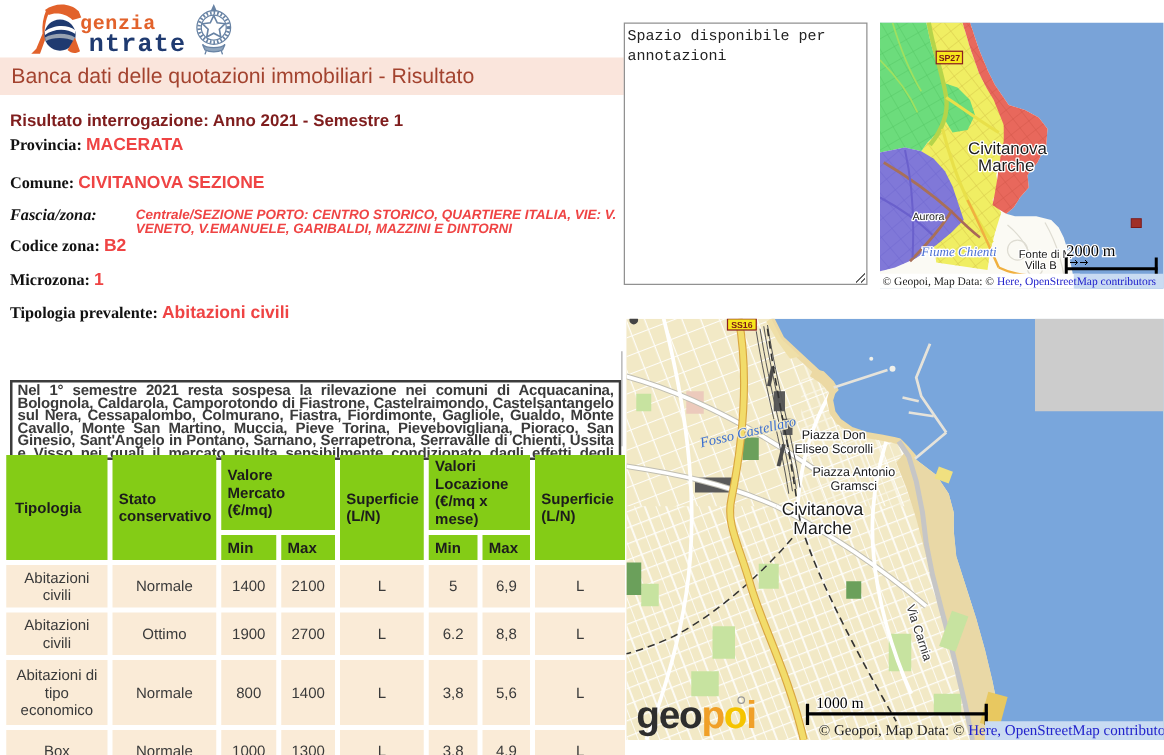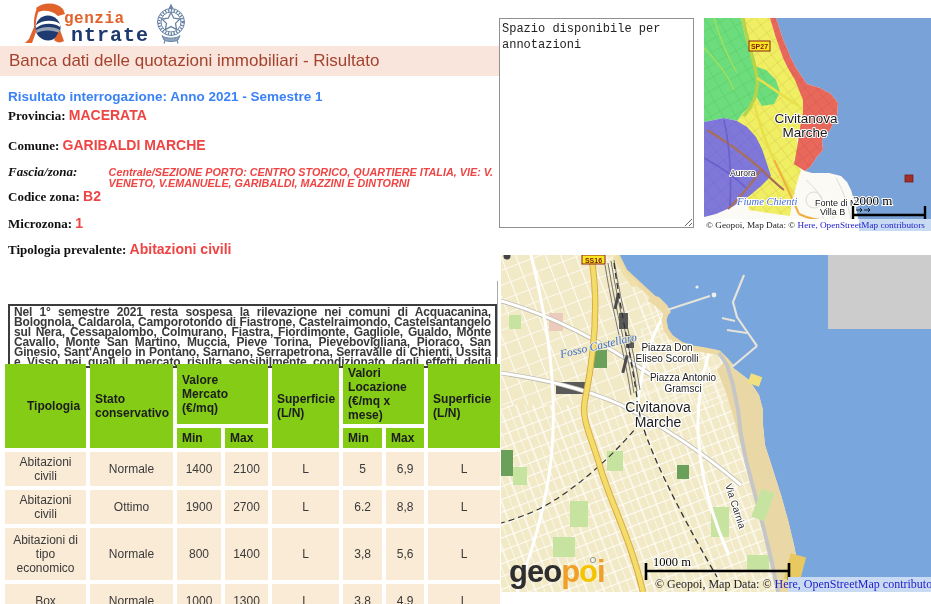--- a/index.html
+++ b/index.html
@@ -1,19 +1,19 @@
 <!DOCTYPE html>
 <html><head>
 <meta charset="utf-8">
 <style>
 * { margin:0; padding:0; box-sizing:border-box; }
 html,body { width:931px; height:604px; background:#fff; font-family:"Liberation Sans",sans-serif; overflow:hidden; }
 #page { position:relative; width:931px; height:604px; }
 #banner { position:absolute; left:0; top:46px; width:543px; height:30px; background:#fae5dc; color:#a3432f; font-size:17px; line-height:30px; padding-left:9px; }
-#head1 { position:absolute; left:8px; top:89px; color:#3b82f6; font-size:13.5px; font-weight:bold; }
+#head1 { position:absolute; left:8px; top:89px; color:#7f1d1d; font-size:13.5px; font-weight:bold; }
 .row { position:absolute; left:8px; font-family:"Liberation Serif",serif; font-weight:bold; font-size:13px; color:#111; }
 .val { color:#ef4444; font-weight:bold; font-size:14px; font-family:"Liberation Sans",sans-serif; }
 #fz { display:flex; width:489px;font-style:italic; } #fz .val { width:400px; }
 #notebox { position:absolute; left:8px; top:304px; width:489px; height:64px; border:2px solid #3c3c3c; padding:1px 4px 0 4px; font-size:12px; font-weight:bold; color:#3a3a3a; text-align:justify; line-height:10px; letter-spacing:-0.15px; overflow:hidden; }
 table.qt { position:absolute; left:1px; top:360px; border-collapse:separate; border-spacing:4px; table-layout:fixed; }
 table.qt th { background:#84cc16; color:#1c1c1c; font-size:12px; font-weight:bold; text-align:left; padding:2px 4px 2px 5px; vertical-align:middle; }
 table.qt td { background:#faebd7; color:#3a3a3a; font-size:12px; text-align:center; vertical-align:middle; padding:0 6px; }
 </style>
 </head>
 <body>
@@ -38,21 +38,21 @@
       <path d="M147,4.5 L145.2,8.5 L148.8,8.5 Z" fill="#6883a4"></path>
       <path d="M138,35.5 C141,39 153,39 156,35.5 L154,40 C150,42 144,42 140,40 Z" fill="#8fa5bd"></path>
       <path d="M141,40.5 L140,43.5 M153,40.5 L154,43.5" stroke-width="1.1"></path>
     </g>
     <path d="M147,12.5 L149.8,18.2 L156,19 L151.5,23.4 L152.6,29.6 L147,26.6 L141.4,29.6 L142.5,23.4 L138,19 L144.2,18.2 Z" fill="#fff" stroke="#6883a4" stroke-width="1.3"></path>
   </svg>
   </div>
   <div id="banner">Banca dati delle quotazioni immobiliari - Risultato</div>
   <div id="head1">Risultato interrogazione: Anno 2021 - Semestre 1</div>
   <div class="row" style="top:107px">Provincia: <span class="val">MACERATA</span></div>
-  <div class="row" style="top:137px">Comune: <span class="val">GARIBALDI MARCHE</span></div>
+  <div class="row" style="top:137px">Comune: <span class="val">CIVITANOVA SEZIONE</span></div>
   <div class="row" style="top:164px" id="fz">
       <span style="white-space:nowrap">Fascia/zona:&nbsp;</span>
       <span class="val" style="font-size:10.8px;line-height:11.5px;padding-top:2.5px;margin-left:28px;">Centrale/SEZIONE PORTO: CENTRO STORICO, QUARTIERE ITALIA, VIE: V. VENETO, V.EMANUELE, GARIBALDI, MAZZINI E DINTORNI</span>
     </div>
   <div class="row" style="top:188px">Codice zona: <span class="val">B2</span></div>
   <div class="row" style="top:215px">Microzona: <span class="val">1</span></div>
   <div class="row" style="top:241px">Tipologia prevalente: <span class="val">Abitazioni civili</span></div>
   <div id="notebox">Nel 1° semestre 2021 resta sospesa la rilevazione nei comuni di Acquacanina, Bolognola, Caldarola, Camporotondo di Fiastrone, Castelraimondo, Castelsantangelo sul Nera, Cessapalombo, Colmurano, Fiastra, Fiordimonte, Gagliole, Gualdo, Monte Cavallo, Monte San Martino, Muccia, Pieve Torina, Pievebovigliana, Pioraco, San Ginesio, Sant'Angelo in Pontano, Sarnano, Serrapetrona, Serravalle di Chienti, Ussita e Visso nei quali il mercato risulta sensibilmente condizionato dagli effetti degli eventi sismici del 24 agosto e del 30 ottobre 2016.</div>
   <table class="qt">
     <colgroup>
@@ -60,21 +60,21 @@
         <col style="width:83px">
         <col style="width:44px">
         <col style="width:43px">
         <col style="width:66px">
         <col style="width:39px">
         <col style="width:38px">
         <col style="width:72px">
       </colgroup>
     <tbody>
         <tr style="height:60px">
-      <th rowspan="2" style="padding-left:22px">Tipologia</th>
+      <th rowspan="2" style="padding-left:7px">Tipologia</th>
       <th rowspan="2">Stato conservativo</th>
       <th colspan="2">Valore Mercato (€/mq)</th>
       <th rowspan="2">Superficie (L/N)</th>
       <th colspan="2">Valori Locazione (€/mq x mese)</th>
       <th rowspan="2">Superficie (L/N)</th>
     </tr>
     <tr style="height:20px">
           <th>Min</th>
           <th>Max</th>
           <th>Min</th>

